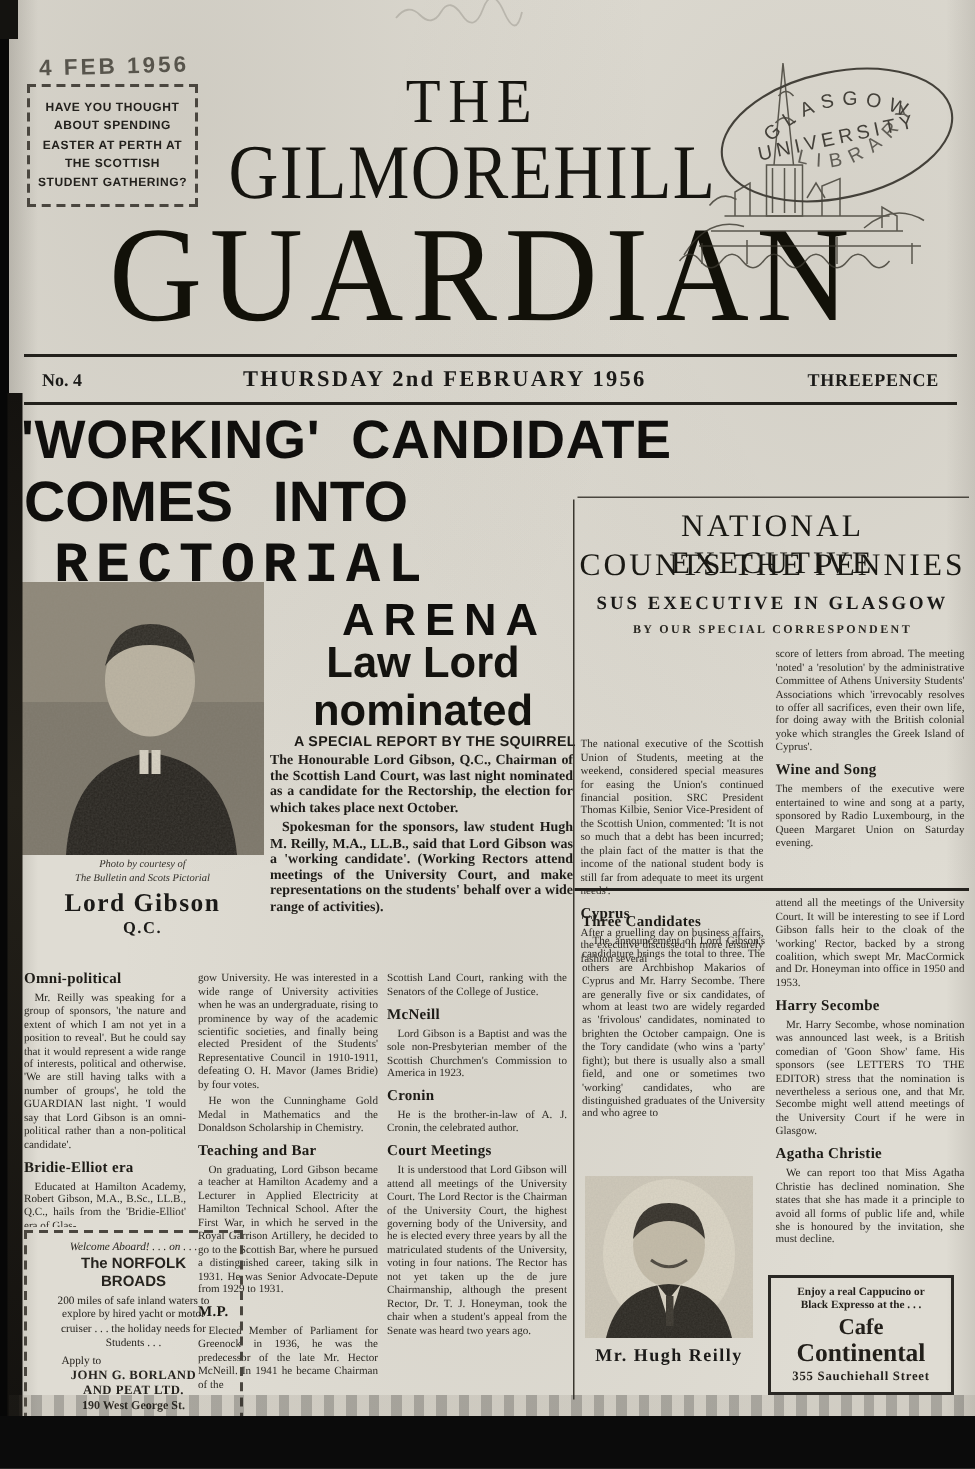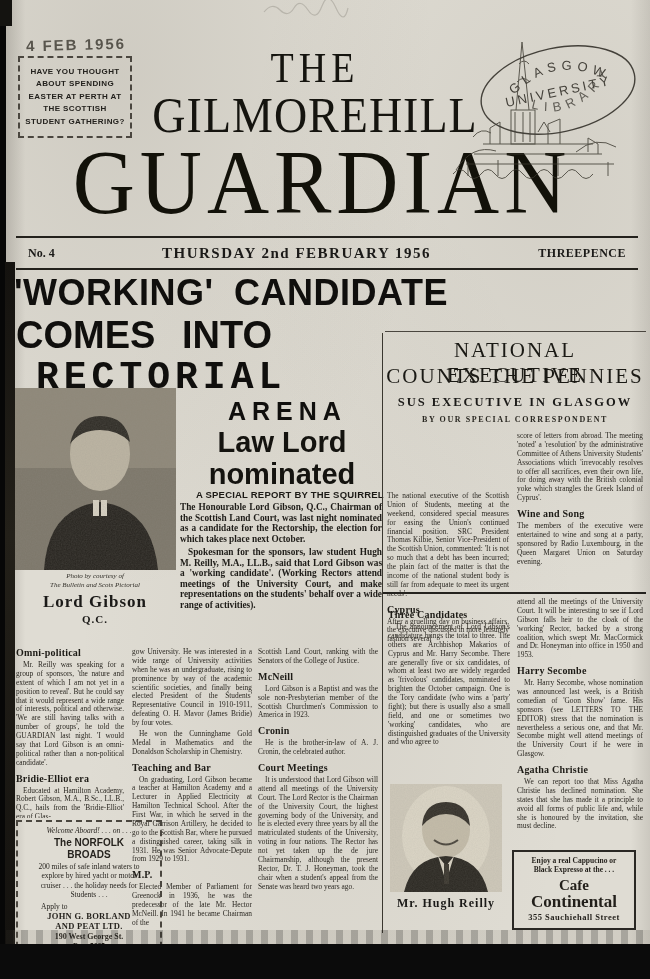--- a/index.html
+++ b/index.html
@@ -31,21 +31,21 @@
     border-bottom:2px solid #23211c;display:flex;align-items:center;justify-content:space-between;
     padding:0 12px;}
   .dl-issue{font:700 12px "Liberation Serif",serif;}
   .dl-date{font:700 15px "Liberation Serif",serif;letter-spacing:1.5px;}
   .dl-price{font:700 12px "Liberation Serif",serif;letter-spacing:.5px;}
   
   .hl{font-family:"Liberation Sans",sans-serif;font-weight:700;color:#100f0d;white-space:nowrap;}
   .hl1{left:14px;top:272px;font-size:36px;letter-spacing:.5px;word-spacing:10px;}
   .hl2{left:16px;top:314px;font-size:38px;word-spacing:16px;}
   .hl3{left:36px;top:356px;font-size:38px;letter-spacing:5px;font-family:Liberation Mono, monospace;}
-  .hl4{left:228px;top:397px;font-size:25px;letter-spacing:6px;}
+  .hl4{left:228px;top:397px;font-size:30px;letter-spacing:6px;}
   
   .subhead{left:182px;top:426px;width:200px;text-align:center;
     font:700 29px/1.12 "Liberation Sans",sans-serif;color:#14130f;}
   .byline{left:180px;top:489px;width:204px;font:700 9.5px "Liberation Sans",sans-serif;
     letter-spacing:.2px;color:#1c1a16;margin-left:16px;}
   .lead{left:180px;top:502px;width:202px;font-weight:700;font-size:9.3px;line-height:1.13;
     text-align:justify;color:#1e1c18;}
   .lead p{margin:0 0 3px;}
   .lead p.ind{text-indent:8px;}
   

